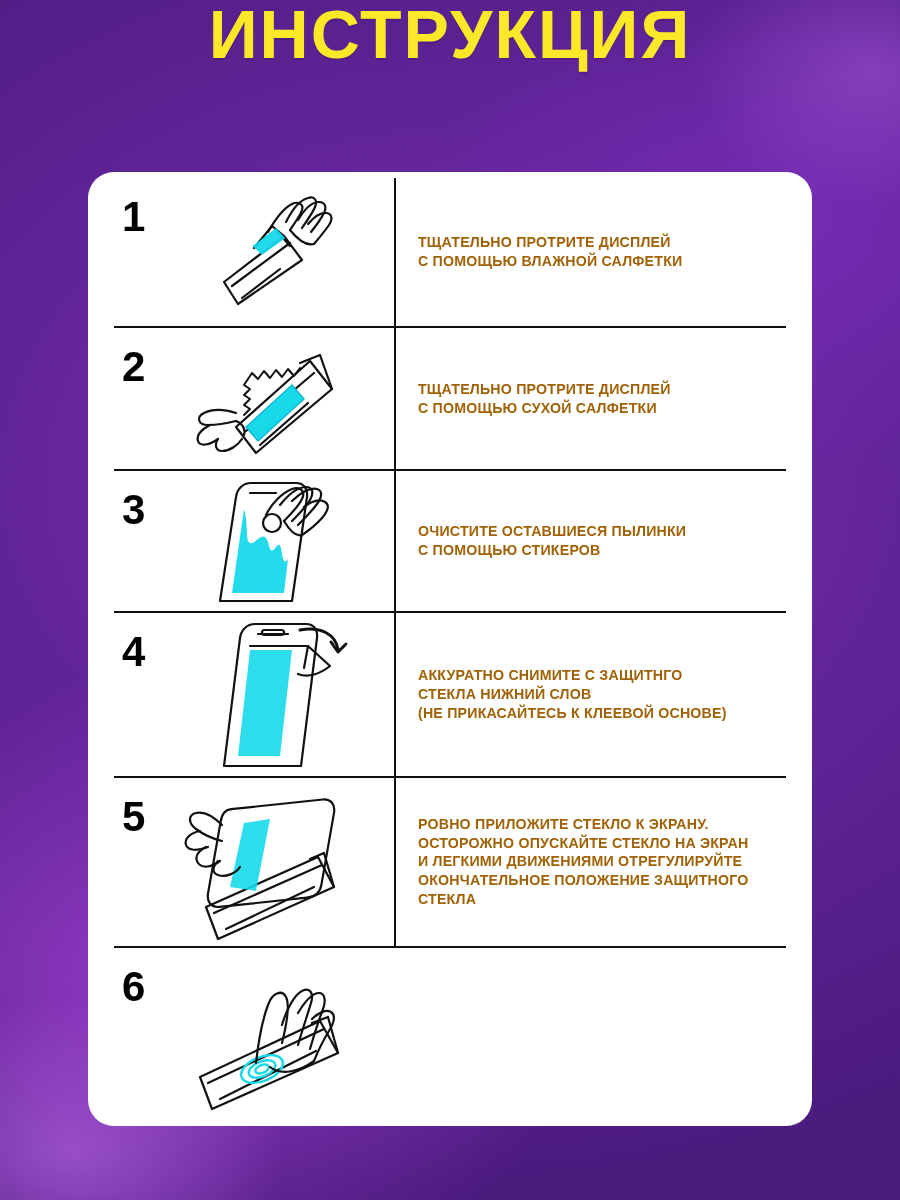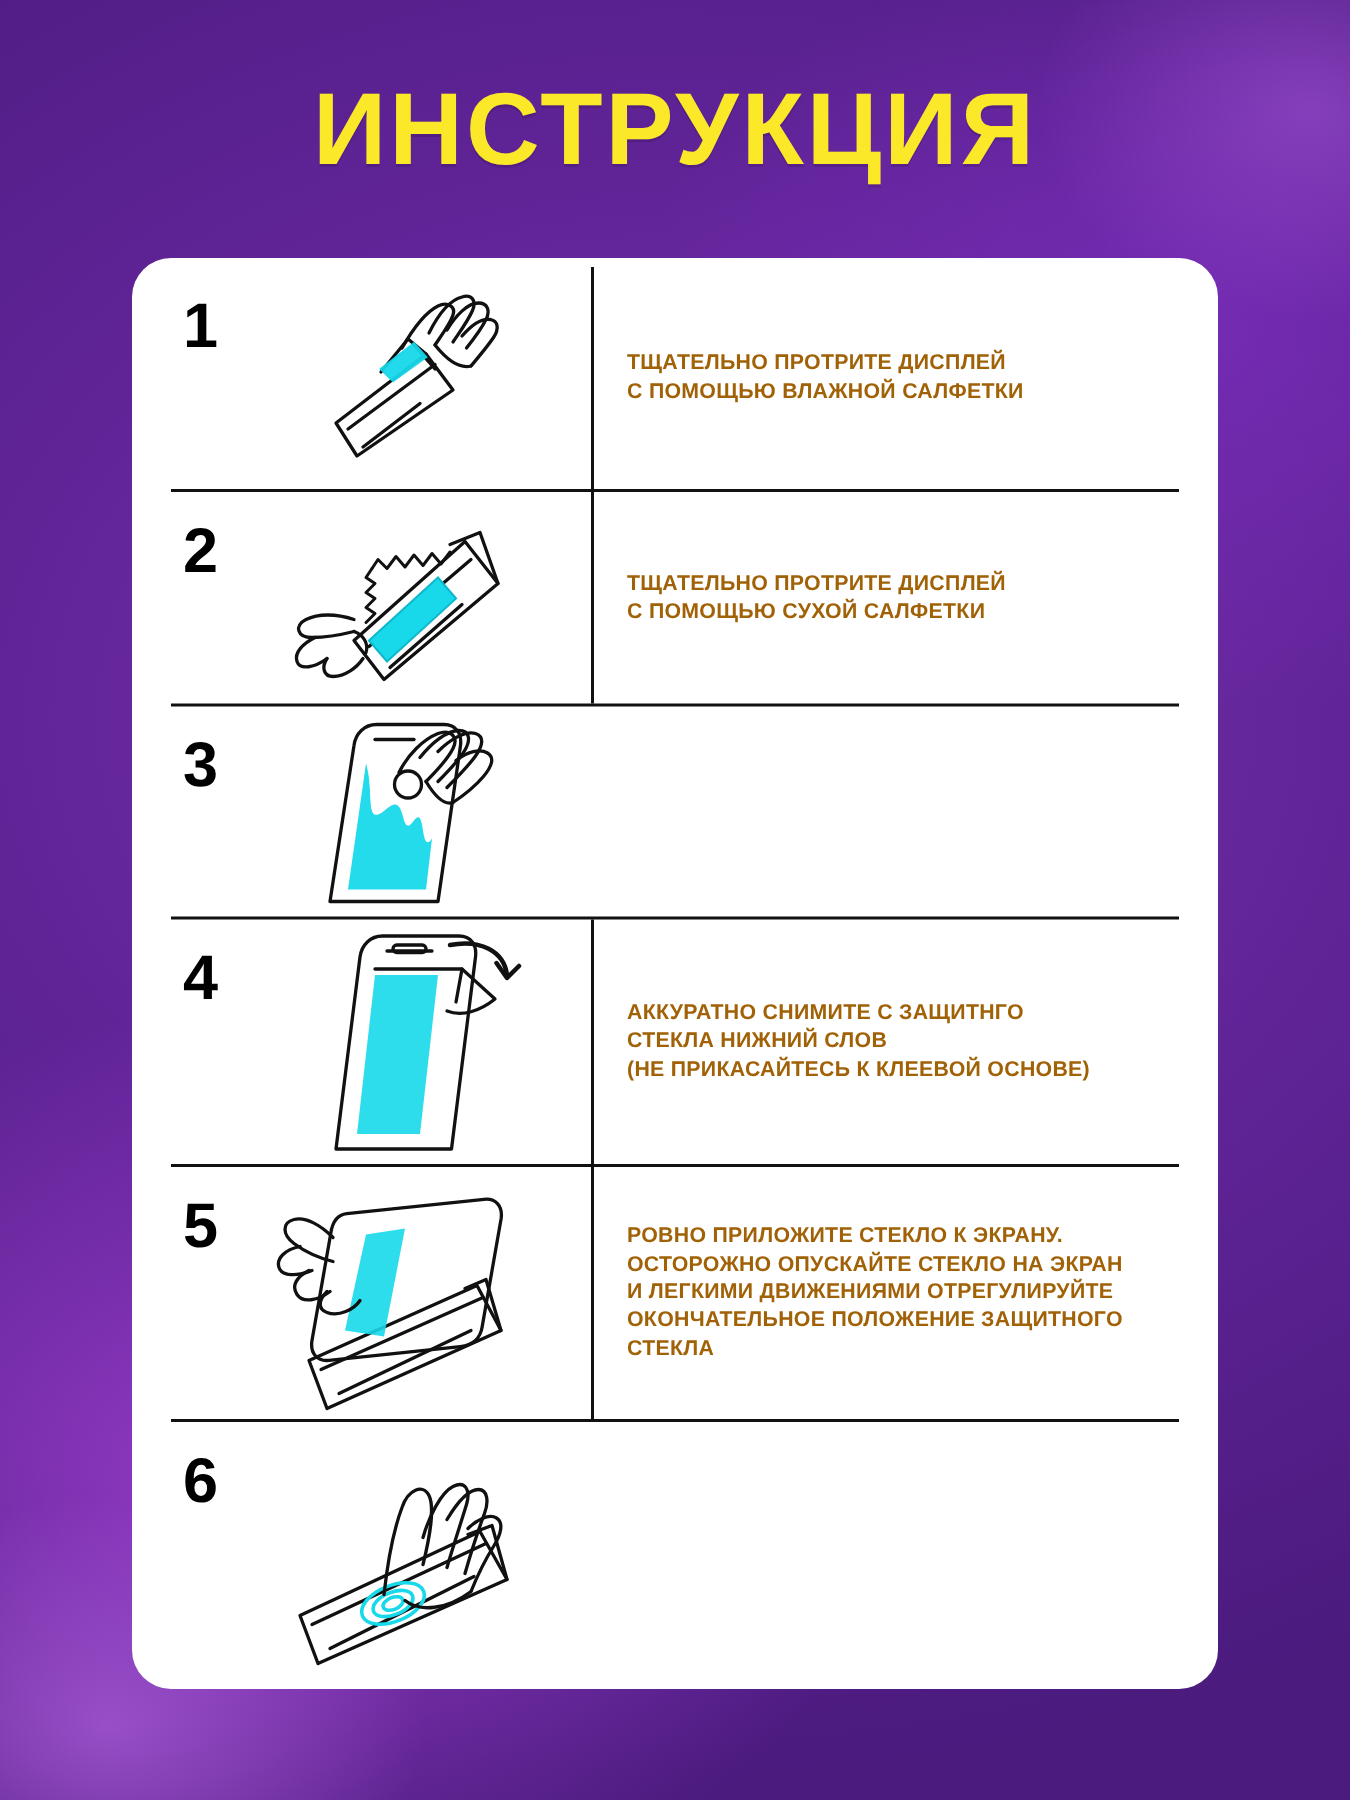--- a/index.html
+++ b/index.html
@@ -36,21 +36,20 @@
   }
 
   .title {
     position: relative;
     z-index: 2;
     text-align: center;
     color: #fbe829;
     font-size: 68px;
     font-weight: bold;
     letter-spacing: 2px;
-    padding-top: 52px;
     line-height: 1;
     text-shadow: 0 2px 0 rgba(0,0,0,0.12);
   }
 
   .card {
     position: absolute;
     z-index: 2;
     left: 88px;
     top: 172px;
     width: 724px;
@@ -212,20 +211,24 @@
             <g fill="none" stroke="#111" stroke-width="2.2" stroke-linejoin="round" stroke-linecap="round">
               <path d="M86 40 C92 28 102 18 112 14 C120 11 126 16 122 24 C118 32 110 40 104 46"></path>
               <path d="M100 30 C108 20 118 12 126 12 C133 12 134 18 130 25 C126 32 118 40 112 46"></path>
               <path d="M112 26 C120 18 130 12 137 14 C143 16 142 22 137 29 C132 36 124 44 118 50"></path>
               <path d="M124 32 C132 26 140 24 145 27 C150 30 148 36 142 43 C136 50 128 56 122 60"></path>
               <path d="M104 46 C110 56 116 62 122 60"></path>
               <circle cx="92" cy="48" r="9"></circle>
             </g>
           </svg>
         </div>
+        <div class="step-text">
+          <p style="white-space: pre-line;">ОЧИСТИТЕ ОСТАВШИЕСЯ ПЫЛИНКИ
+С ПОМОЩЬЮ СТИКЕРОВ</p>
+        </div>
       </div>
 
       <div class="step s4">
         <div class="step-num">4</div>
         <div class="step-art">
           <svg width="210" height="158" viewBox="0 0 210 158">
             <g fill="none" stroke="#111" stroke-width="2.2" stroke-linejoin="round" stroke-linecap="round">
               <path d="M44 150 L60 22 C61 14 67 8 75 8 L126 8 C134 8 138 14 137 22 L121 150 Z"></path>
               <path d="M78 18 L108 18"></path>
               <rect x="82" y="14" width="22" height="5" rx="2.5"></rect>

